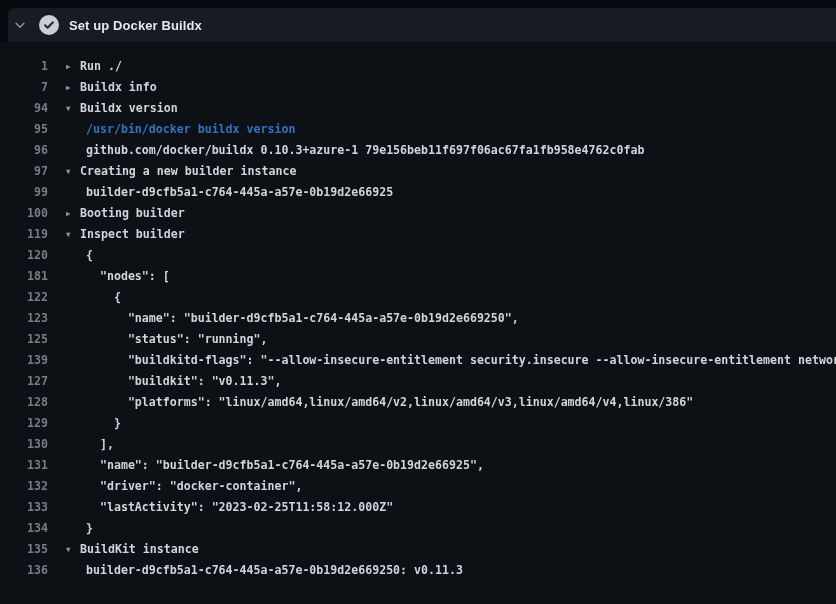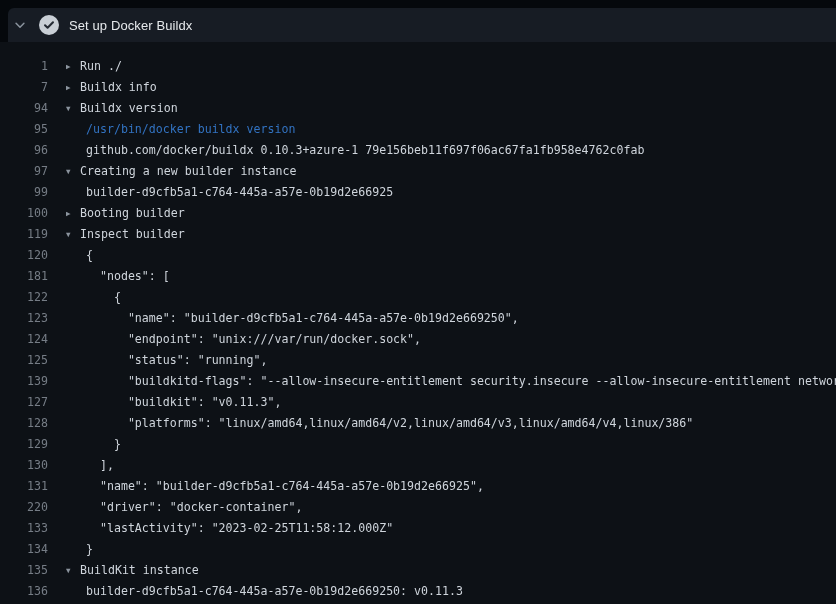--- a/index.html
+++ b/index.html
@@ -3,21 +3,21 @@
 <meta charset="utf-8">
 <style>
   * { box-sizing: border-box; }
   html, body {
     margin: 0; padding: 0;
     width: 836px; height: 604px;
     overflow: hidden;
     background: var(--page_bg, #05080c);
     font-family: "Liberation Sans", sans-serif;
   }
-  .card { position: absolute; left: 0; top: 8px; right: 0; bottom: 0; }
+  .card { position: absolute; left: 0; top: 8px; right: 0; bottom: 0; font-weight: bold; }
   .step-header {
     margin-left: 8px;
     height: 34px;
     background: var(--header_bg, #171c24);
     border-radius: 6px 0 0 0;
     display: flex;
     align-items: center;
     padding-left: 5px;
     cursor: pointer;
   }
@@ -94,27 +94,26 @@
       <div class="row"><span class="ln">95</span><span class="lc"><span class="txt command">/usr/bin/docker buildx version</span></span></div>
       <div class="row"><span class="ln">96</span><span class="lc"><span class="txt output">github.com/docker/buildx 0.10.3+azure-1 79e156beb11f697f06ac67fa1fb958e4762c0fab</span></span></div>
       <div class="row"><span class="ln">97</span><span class="lc"><span class="arrow">▼</span><span class="glabel">Creating a new builder instance</span></span></div>
       <div class="row"><span class="ln">99</span><span class="lc"><span class="txt output">builder-d9cfb5a1-c764-445a-a57e-0b19d2e66925</span></span></div>
       <div class="row"><span class="ln">100</span><span class="lc"><span class="arrow">▶</span><span class="glabel">Booting builder</span></span></div>
       <div class="row"><span class="ln">119</span><span class="lc"><span class="arrow">▼</span><span class="glabel">Inspect builder</span></span></div>
       <div class="row"><span class="ln">120</span><span class="lc"><span class="txt output">{</span></span></div>
       <div class="row"><span class="ln">181</span><span class="lc"><span class="txt output">  "nodes": [</span></span></div>
       <div class="row"><span class="ln">122</span><span class="lc"><span class="txt output">    {</span></span></div>
       <div class="row"><span class="ln">123</span><span class="lc"><span class="txt output">      "name": "builder-d9cfb5a1-c764-445a-a57e-0b19d2e669250",</span></span></div>
-      <div class="row"><span class="ln">124</span><span class="lc"><span class="txt output">      "endpoint": "unix:///var/run/docker.sock",</span></span></div>
       <div class="row"><span class="ln">125</span><span class="lc"><span class="txt output">      "status": "running",</span></span></div>
       <div class="row"><span class="ln">139</span><span class="lc"><span class="txt output">      "buildkitd-flags": "--allow-insecure-entitlement security.insecure --allow-insecure-entitlement network.host",</span></span></div>
       <div class="row"><span class="ln">127</span><span class="lc"><span class="txt output">      "buildkit": "v0.11.3",</span></span></div>
       <div class="row"><span class="ln">128</span><span class="lc"><span class="txt output">      "platforms": "linux/amd64,linux/amd64/v2,linux/amd64/v3,linux/amd64/v4,linux/386"</span></span></div>
       <div class="row"><span class="ln">129</span><span class="lc"><span class="txt output">    }</span></span></div>
       <div class="row"><span class="ln">130</span><span class="lc"><span class="txt output">  ],</span></span></div>
       <div class="row"><span class="ln">131</span><span class="lc"><span class="txt output">  "name": "builder-d9cfb5a1-c764-445a-a57e-0b19d2e66925",</span></span></div>
-      <div class="row"><span class="ln">220</span><span class="lc"><span class="txt output">  "driver": "docker-container",</span></span></div>
+      <div class="row"><span class="ln">132</span><span class="lc"><span class="txt output">  "driver": "docker-container",</span></span></div>
       <div class="row"><span class="ln">133</span><span class="lc"><span class="txt output">  "lastActivity": "2023-02-25T11:58:12.000Z"</span></span></div>
       <div class="row"><span class="ln">134</span><span class="lc"><span class="txt output">}</span></span></div>
       <div class="row"><span class="ln">135</span><span class="lc"><span class="arrow">▼</span><span class="glabel">BuildKit instance</span></span></div>
       <div class="row"><span class="ln">136</span><span class="lc"><span class="txt output">builder-d9cfb5a1-c764-445a-a57e-0b19d2e669250: v0.11.3</span></span></div>
     </div>
 </div>
 
 </body></html>

